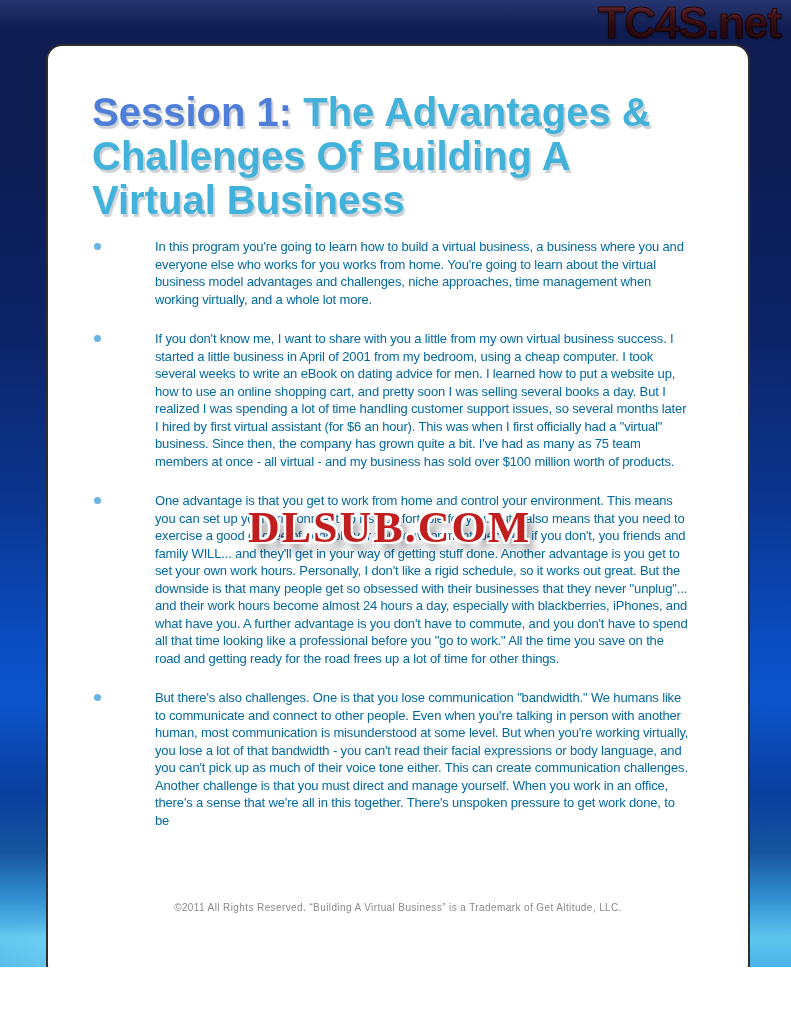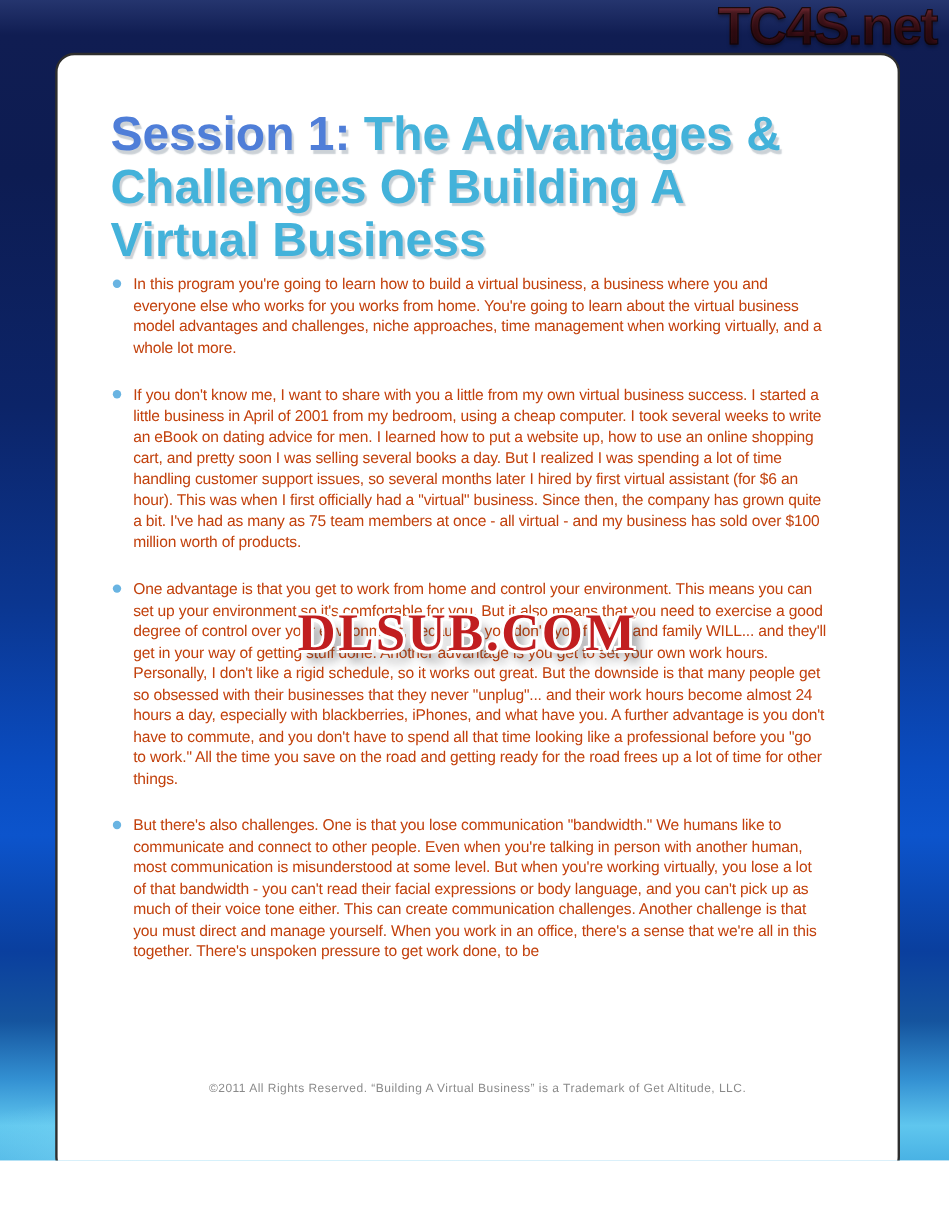--- a/index.html
+++ b/index.html
@@ -40,35 +40,35 @@
     border-radius: 16px;
     padding: 44px 52px 0 44px;
     z-index: 2;
   }
 
   .title {
     width: 600px;
     font-size: 40px; line-height: 44px; font-weight: 800;
     letter-spacing: 0px;
     text-shadow: 2px 3px 1px rgba(140,152,164,0.45);
-    margin-bottom: 6px;
+    margin-bottom: 16px;
   }
   .title .t1 { color: #4f7ed8; }
   .title .t2 { color: #43b2da; }
 
   .bullets { width: 600px; }
   .brow { display: flex; align-items: flex-start; margin-bottom: 22px; }
   .dot {
     flex: 0 0 auto;
     width: 7px; height: 7px; border-radius: 50%;
     background: #69b4e2; margin: 5px 10px 0 2px;
   }
   .btext {
-    color: #c2410c; font-size: 13px; line-height: 17.5px;
-    letter-spacing: -0.15px; max-width: 578px;
+    color: #0369a1; font-size: 13px; line-height: 17.5px;
+    letter-spacing: -0.15px; max-width: 578px; margin-left: 44px;
   }
 
   .copyright {
     position: absolute; left: 0; right: 0; top: 856px;
     text-align: center;
     color: #8a8a8a; font-size: 10px; letter-spacing: 0.4px;
   }
 
   
   .wm-dlsub {

